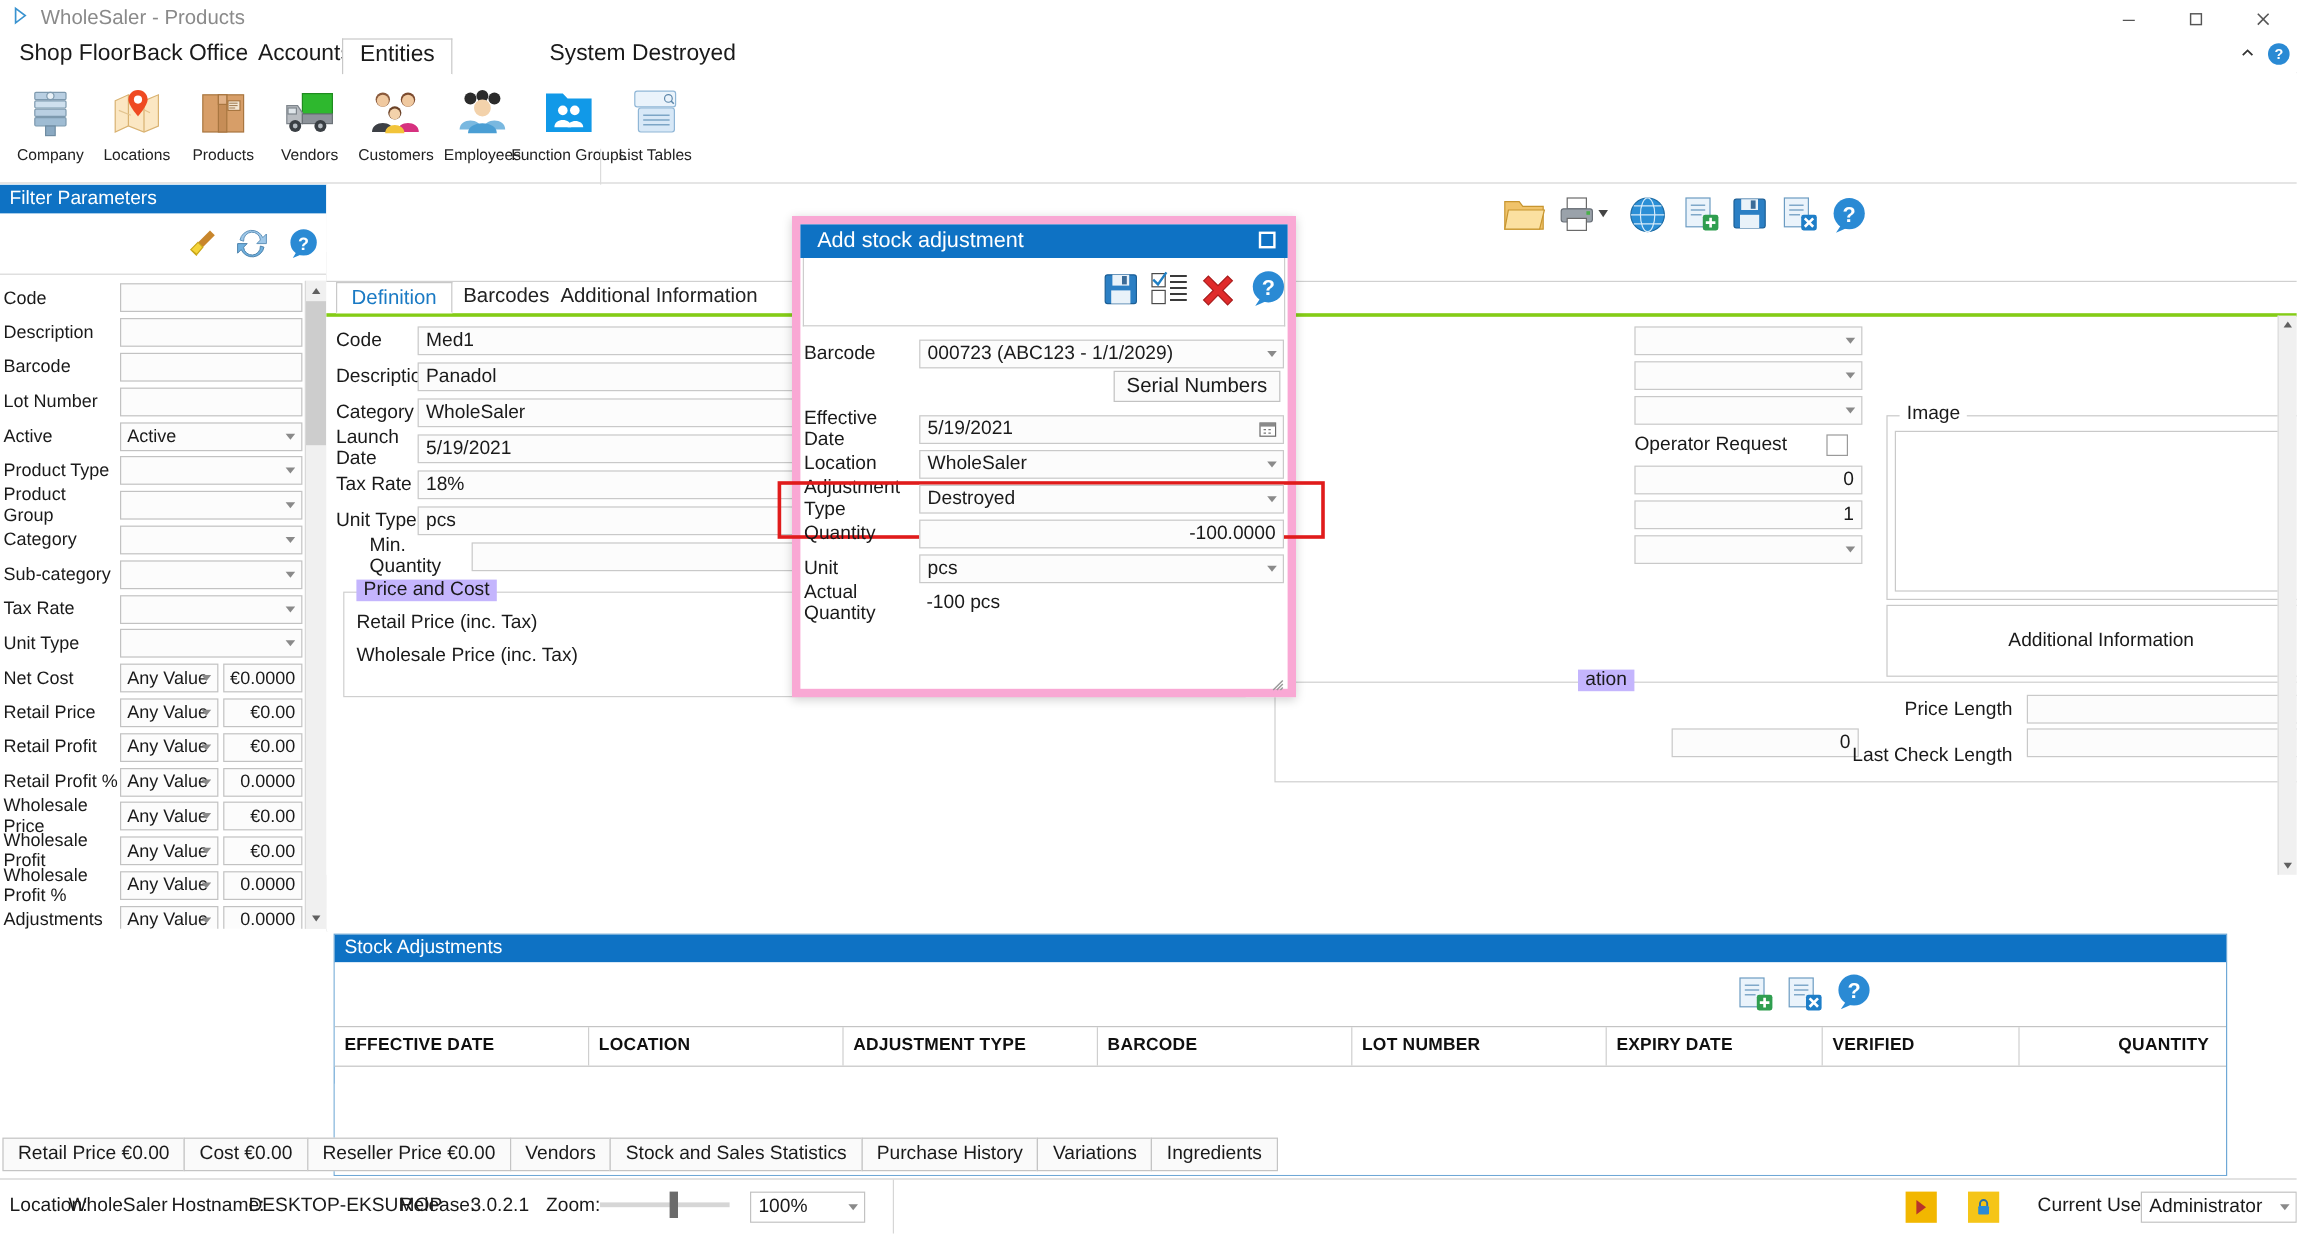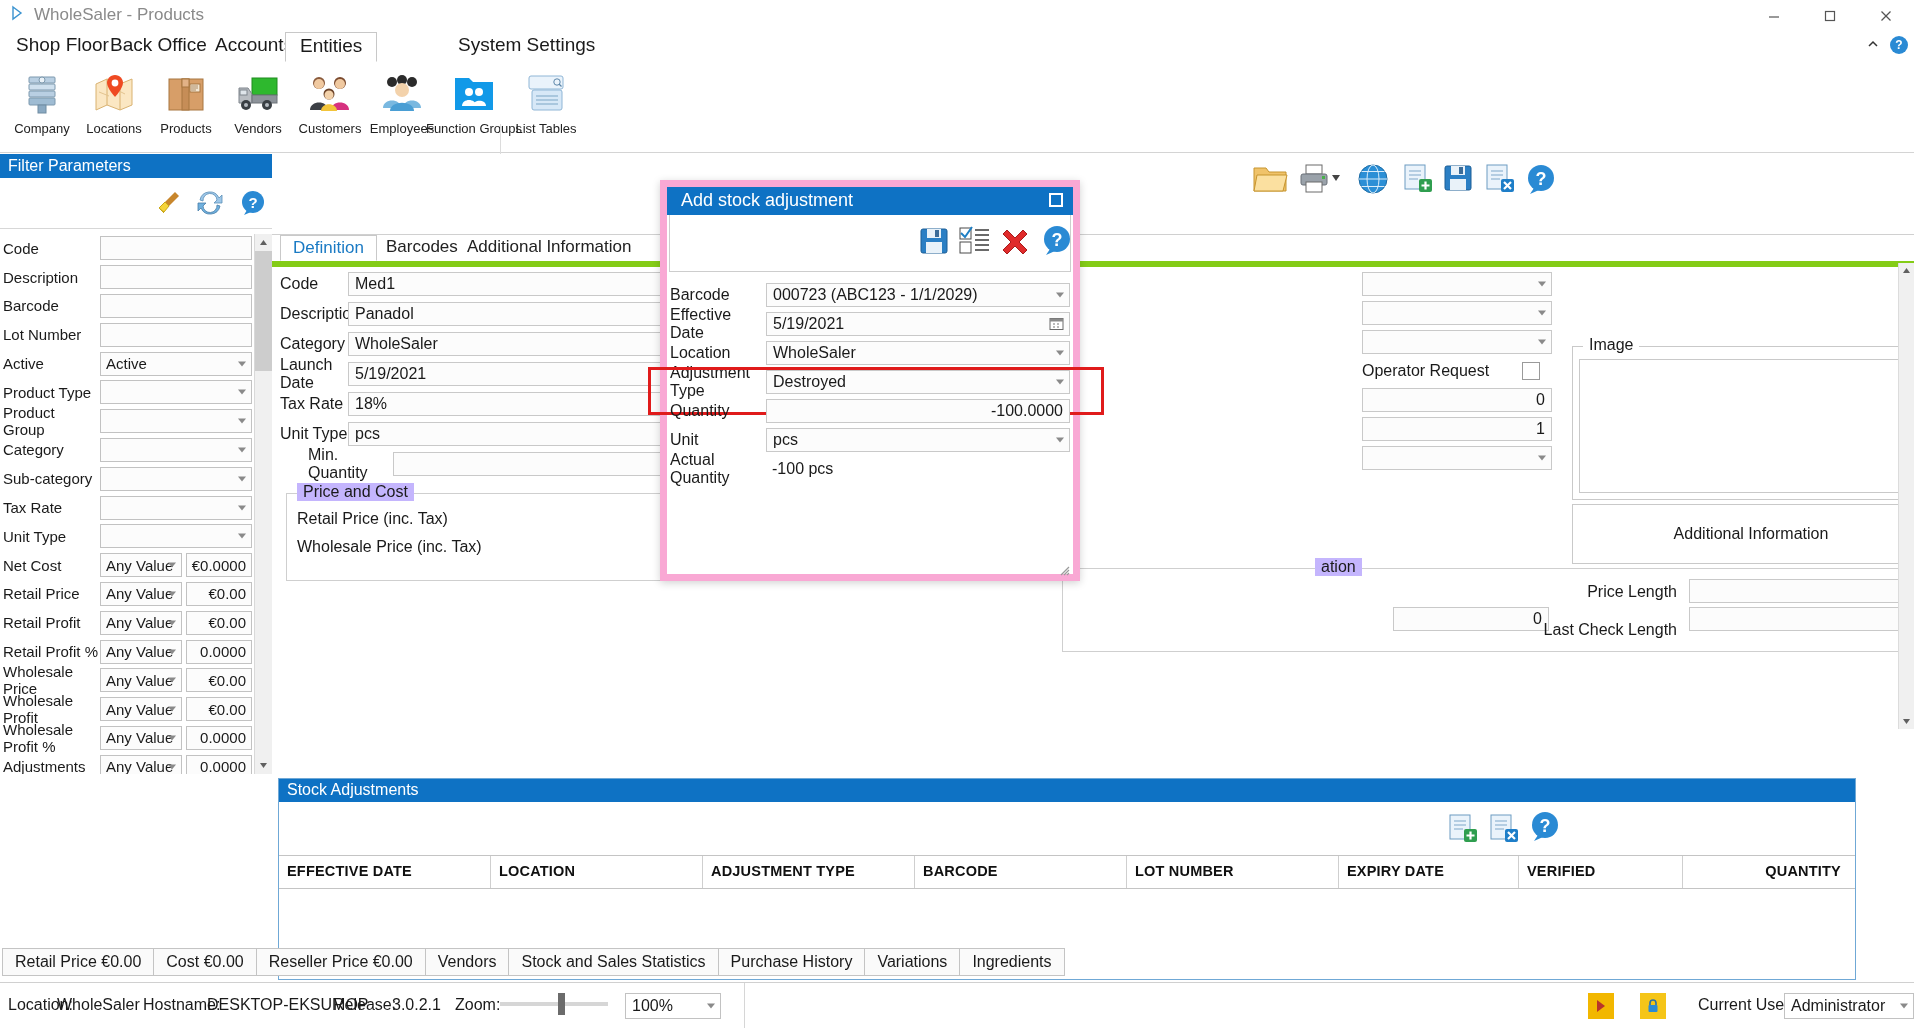--- a/index.html
+++ b/index.html
@@ -60,21 +60,21 @@
   
   .main{position:absolute;left:272px;top:154px;width:1642px;height:622px;background:#fff;}
   .ptabs{position:relative;height:24px;background:#fff;border-bottom:1px solid #c9c9c9;}
   .ptab{position:absolute;top:0;height:24px;line-height:22px;padding:0 10px;font-size:16px;color:#111;box-sizing:border-box;}
   .ptab.active{background:#0e72c4;color:#fff;}
 
   .toolbarrow{position:relative;height:56px;background:#fff;}
   .tbicon{position:absolute;top:8px;display:flex;align-items:center;justify-content:center;}
 
   .detail{position:absolute;left:0;top:80px;width:1642px;height:494px;background:#fff;border-top:1px solid #d0d0d0;}
-  .dtabs{position:relative;height:26px;border-bottom:6px solid #84cc16;text-decoration:underline;}
+  .dtabs{position:relative;height:26px;border-bottom:3px solid #84cc16;text-decoration:underline;}
   .dtab{position:absolute;top:0;height:26px;line-height:24px;padding:0 12px;font-size:17px;color:#222;box-sizing:border-box;}
   .dtab.active{color:#1a7ac4;border:1px solid #c9c9c9;border-bottom:1px solid #fff;background:#fff;}
 
   .dform{position:absolute;left:8px;top:34px;width:760px;}
   .drow{position:relative;height:30px;display:flex;align-items:center;}
   .dlabel{width:68px;font-size:16px;color:#1a1a1a;}
   .dfield{height:24px;border:1px solid #c9c9c9;background:#fcfcfc;font-size:16px;display:flex;align-items:center;padding:0 6px;box-sizing:border-box;}
 
   .group{position:absolute;border:1px solid #cfcfcf;}
   .group-title{position:absolute;top:-11px;left:10px;background:#c4b5fd;padding:0 6px;font-size:16px;}
@@ -161,21 +161,21 @@
       </div>
     </div>
   </div>
 
   <div class="ribbon-tabs">
     <div class="rtab" style="left:2px;">Shop Floor</div>
     <div class="rtab" style="left:96px;">Back Office</div>
     <div class="rtab" style="left:201px;">Accounts</div>
     <div class="rtab active" style="left:285px;">Entities</div>
     <div class="rtab" style="left:358px;margin-top:48px;">Statistics</div>
-    <div class="rtab" style="left:444px;">System Settings</div>
+    <div class="rtab" style="left:444px;">System Destroyed</div>
     <div class="ribbon-right">
       <div class="chev">
         <svg width="14" height="12" viewBox="0 0 14 12">
             <polyline points="3,8 7,4 11,8" fill="none" stroke="#333" stroke-width="1.5"></polyline>
           </svg>
       </div>
       <div class="helpdot">?</div>
     </div>
   </div>
 
@@ -778,20 +778,23 @@
 
     <div class="modal-body">
       <div class="mrow" style="margin-top:8px;">
         <div class="mlabel">Barcode</div>
         <div class="mfield">
           <span>000723 (ABC123 - 1/1/2029)</span>
           <span class="caret"></span>
         </div>
       </div>
 
+      <div style="position:relative;height:34px;">
+        <div class="serialbtn">Serial Numbers</div>
+      </div>
 
       <div class="mrow">
         <div class="mlabel">Effective Date</div>
         <div class="mfield">
           <span>5/19/2021</span>
           <span style="position:absolute;right:5px;top:3px;">
             <svg width="15" height="15" viewBox="0 0 15 15">
               <rect x="1" y="2.5" width="13" height="11" fill="#fff" stroke="#6a6a6a"></rect>
               <rect x="1" y="2.5" width="13" height="3" fill="#8a8a8a"></rect>
               <path d="M4 8 h2 M8 8 h2 M4 11 h2 M8 11 h2" stroke="#777" stroke-width="1.1"></path>

